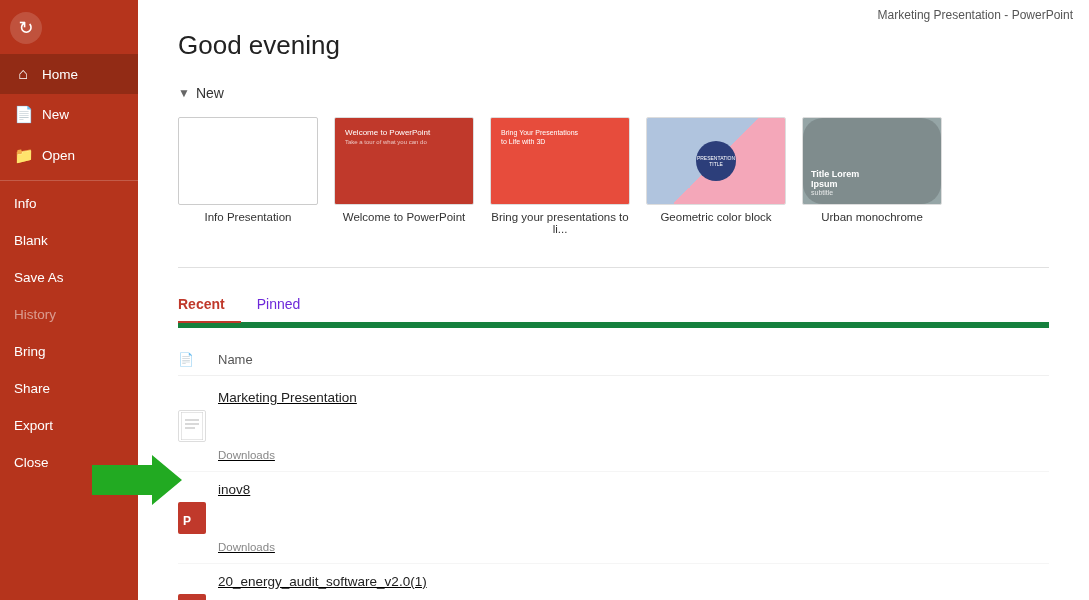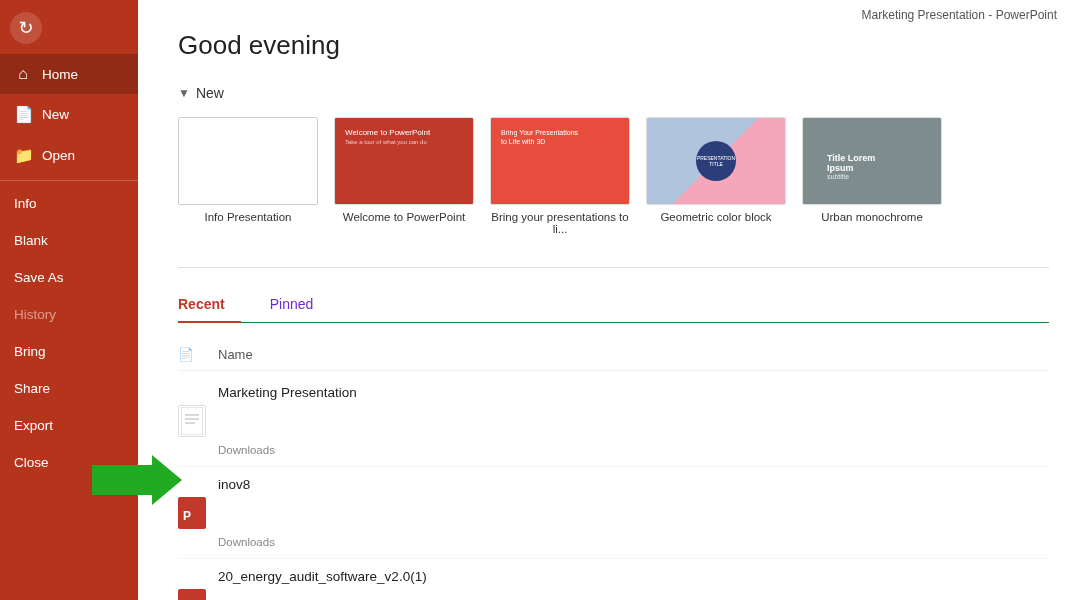--- a/index.html
+++ b/index.html
@@ -51,21 +51,21 @@
     
     #main {
       flex: 1;
       overflow-y: auto;
       padding: 0;
       position: relative;
     }
     #titlebar {
       position: absolute;
       top: 8px;
-      right: 32px;
+      right: 16px;
       font-size: 12px;
       color: #555;
     }
     #main-content {
       padding: 30px 40px 20px 40px;
     }
     h1.greeting {
       font-size: 26px;
       font-weight: 300;
       color: #222;
@@ -156,39 +156,40 @@
       background: #2c3e7a;
       display: flex; align-items: center; justify-content: center;
     }
     .geo-circle .geo-text { color: #fff; font-size: 5px; text-align: center; line-height: 1.2; }
 
     .urban-inner {
       background: #7f8c8d;
       width: 100%; height: 100%;
       display: flex;
       flex-direction: column;
-      padding: 24px;
+      padding: 8px;
       justify-content: flex-end;
+      border-radius: 20px;
     }
     .urban-title { color: #fff; font-size: 9px; font-weight: 600; }
     .urban-sub { color: rgba(255,255,255,0.8); font-size: 7px; }
 
     
     .content-divider {
       border: none;
       border-top: 1px solid #e0e0e0;
       margin-bottom: 20px;
     }
 
     
     .tabs-row {
       display: flex;
-      gap: 13px;
+      gap: 0;
       margin-bottom: 16px;
-      border-bottom: 1px solid #15803d;
+      border-bottom: 6px solid #15803d;
     }
     .tab-item {
       padding: 8px 16px 10px 0;
       font-size: 14px;
       color: #6d28d9;
       cursor: pointer;
       margin-right: 16px;
       position: relative;
     }
     .tab-item.active {
@@ -239,21 +240,21 @@
       font-size: 10px;
       color: #888;
     }
     .file-icon.pptx {
       background: #c0392b;
       border-radius: 2px;
       font-size: 10px;
       color: #fff;
       font-weight: 700;
     }
-    .file-info { display: flex; flex-direction: column; }
+    .file-info { display: flex; flex-direction: column; text-decoration: underline; }
     .file-name { font-size: 13.5px; color: #222; }
     .file-path { font-size: 11.5px; color: #888; margin-top: 44px; }
 
     
     .green-arrow {
       position: fixed;
       left: 92px;
       top: 455px;
       z-index: 100;
       pointer-events: none;

